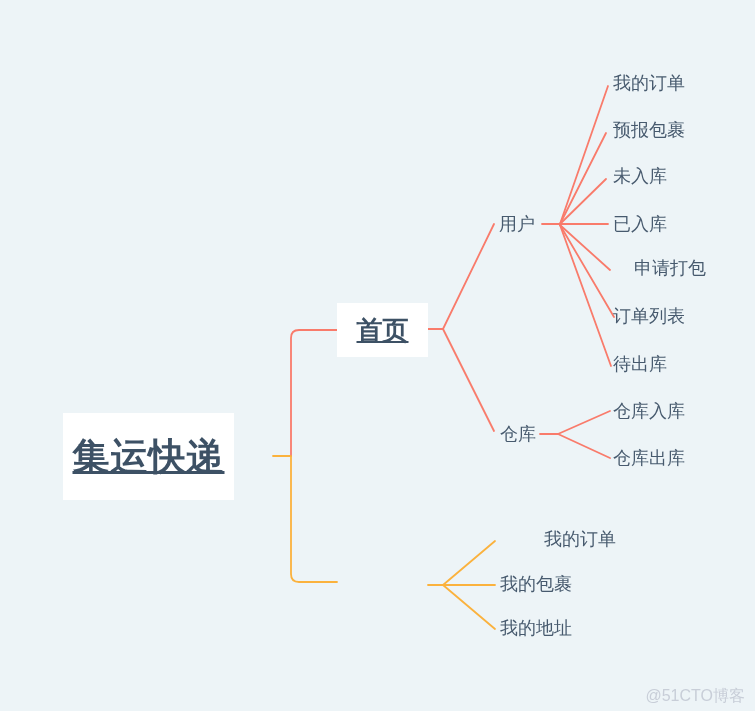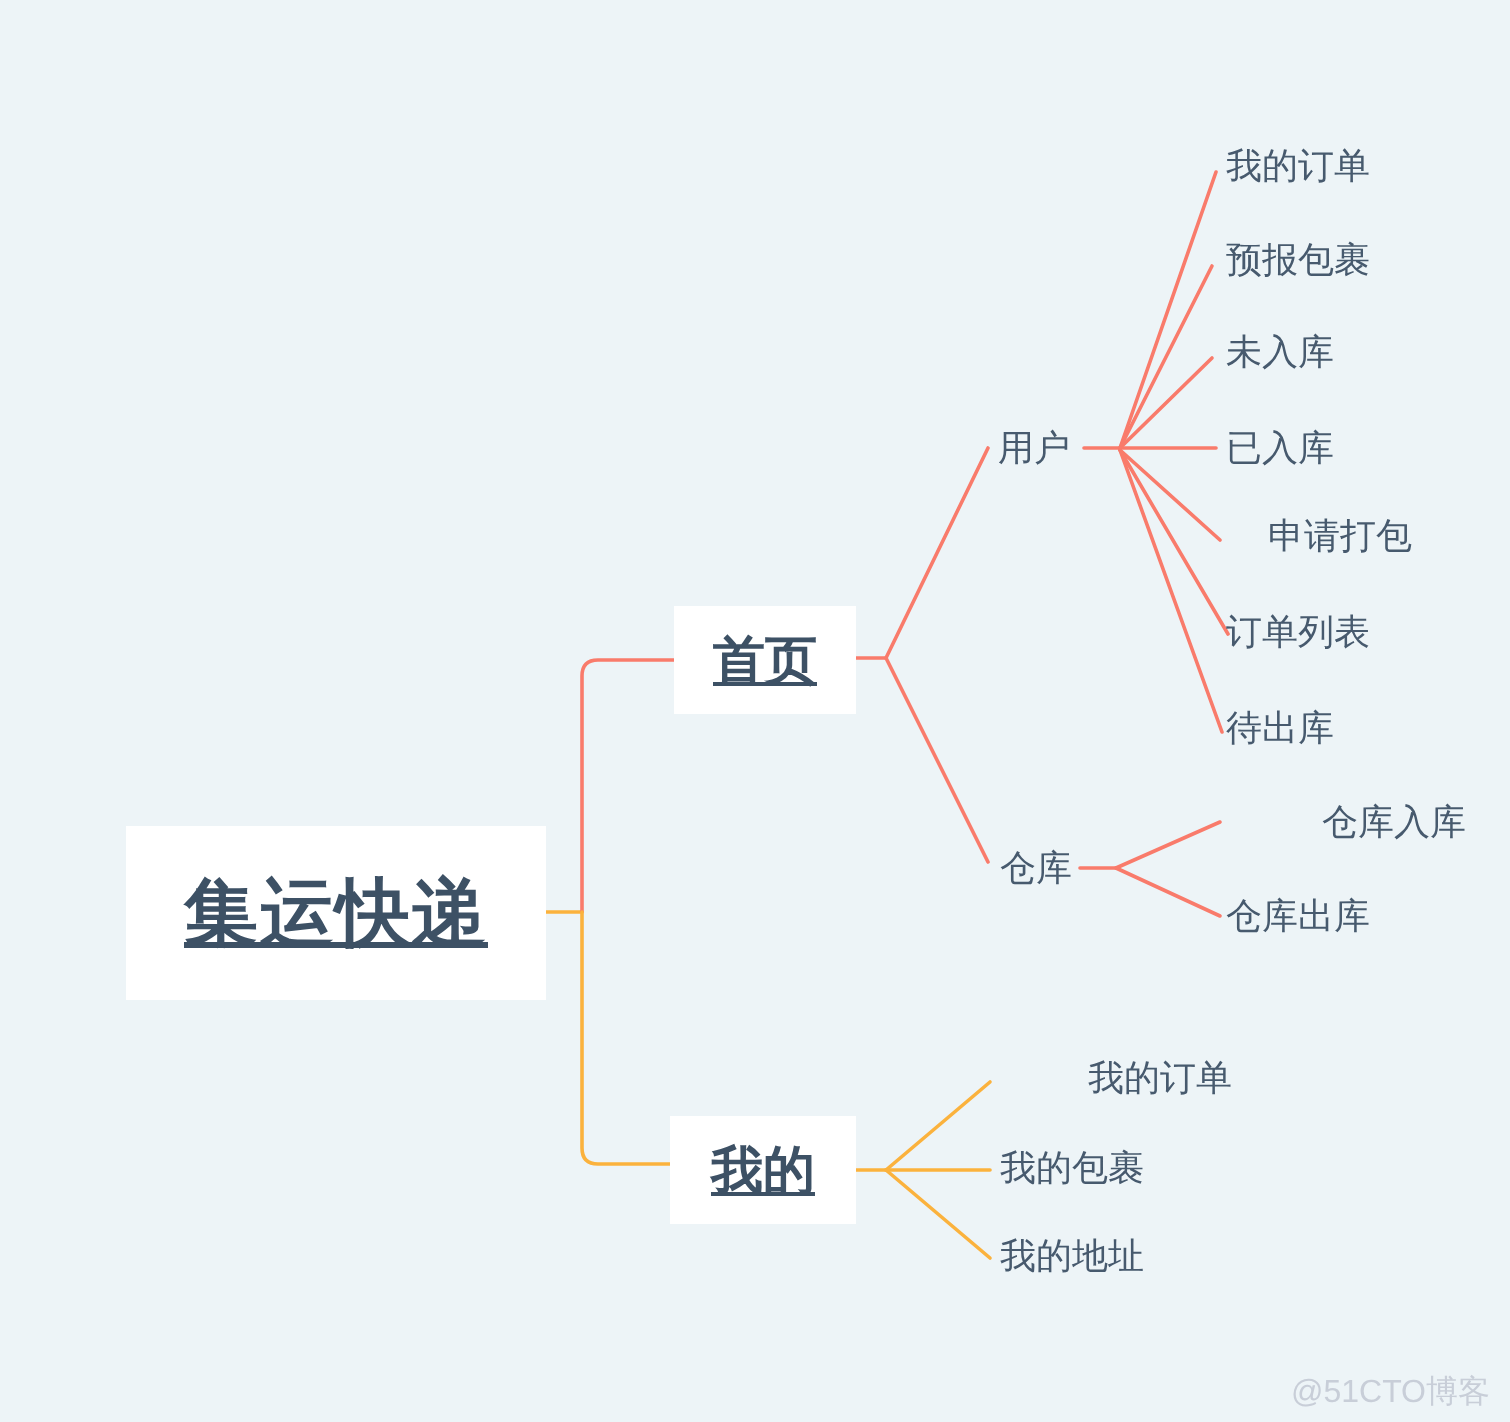--- a/index.html
+++ b/index.html
@@ -72,39 +72,38 @@
     <path class="ln home" d="M 558 434 L 610 411"></path>
     <path class="ln home" d="M 558 434 L 610 458"></path>
 
     <path class="ln mine" d="M 291 456 L 291 574 Q 291 582 299 582 L 337 582"></path>
     <path class="ln mine" d="M 428 585 L 443 585"></path>
     <path class="ln mine" d="M 443 585 L 495 541"></path>
     <path class="ln mine" d="M 443 585 L 495 585"></path>
     <path class="ln mine" d="M 443 585 L 495 629"></path>
   </svg>
 
-  <div class="node boxed root" style="left:63px; top:413px; width:210px; height:87px;">集运快递</div>
+  <div class="node boxed root" style="left:63px; top:413px; width:171px; height:87px;">集运快递</div>
 
   <div class="node boxed main" style="left:337px; top:303px; width:91px; height:54px;">首页</div>
 
-  <div class="node boxed main" style="left:335px; top:558px; width:93px; height:54px;">我的</div>
 
   <div class="node plain" style="left:499px; top:215px;">用户</div>
 
   <div class="node plain" style="left:500px; top:425px;text-align:center;">仓库</div>
 
   <div class="node plain" style="left:613px; top:74px;">我的订单</div>
   <div class="node plain" style="left:613px; top:121px;">预报包裹</div>
   <div class="node plain" style="left:613px; top:167px;">未入库</div>
   <div class="node plain" style="left:613px; top:215px;">已入库</div>
   <div class="node plain" style="left:613px; top:259px;margin-left:21px;">申请打包</div>
   <div class="node plain" style="left:613px; top:307px;">订单列表</div>
   <div class="node plain" style="left:613px; top:355px;">待出库</div>
 
-  <div class="node plain" style="left:613px; top:402px;margin-left:48px;">仓库入库</div>
+  <div class="node plain" style="left:613px; top:402px;">仓库入库</div>
   <div class="node plain" style="left:613px; top:449px;">仓库出库</div>
 
   <div class="node plain" style="left:500px; top:530px;margin-left:44px;">我的订单</div>
   <div class="node plain" style="left:500px; top:575px;">我的包裹</div>
   <div class="node plain" style="left:500px; top:619px;">我的地址</div>
 
   <div class="watermark">@51CTO博客</div>
 
 </div>
 

